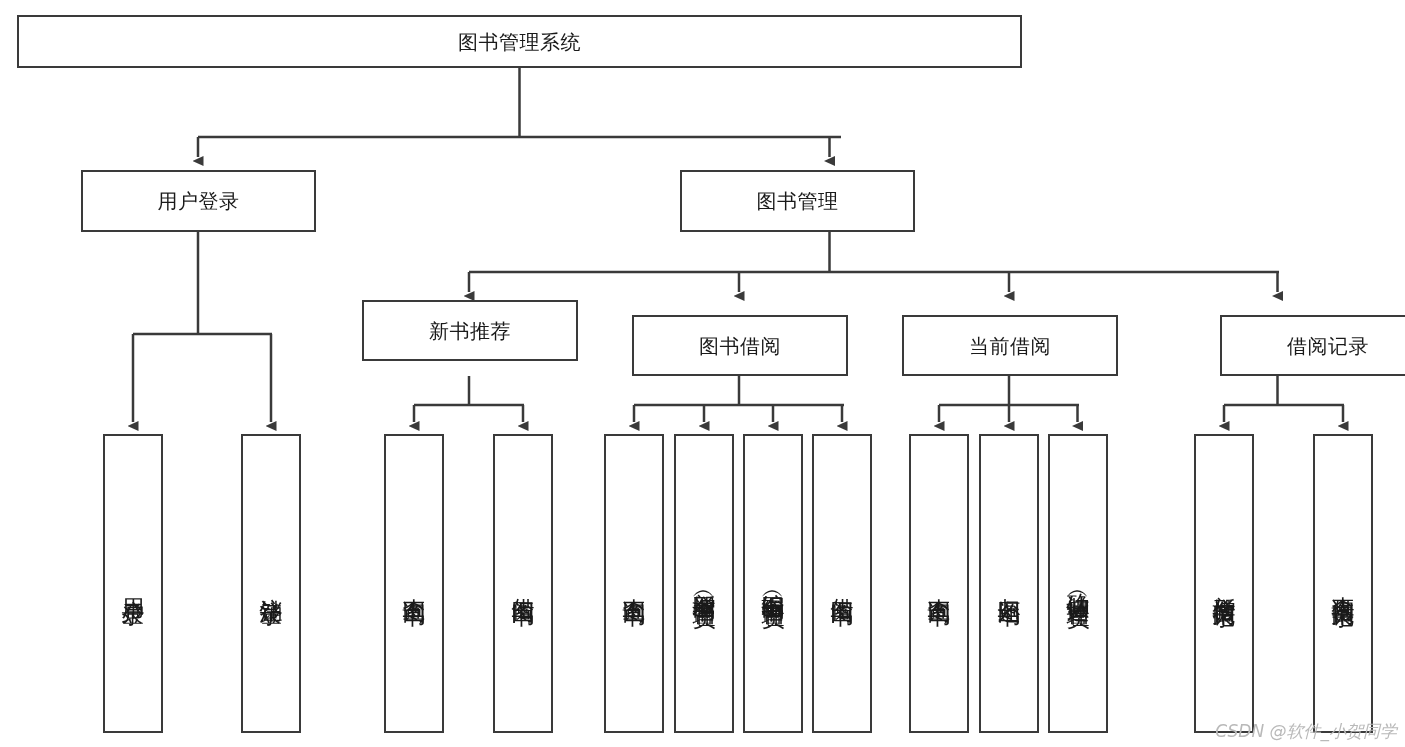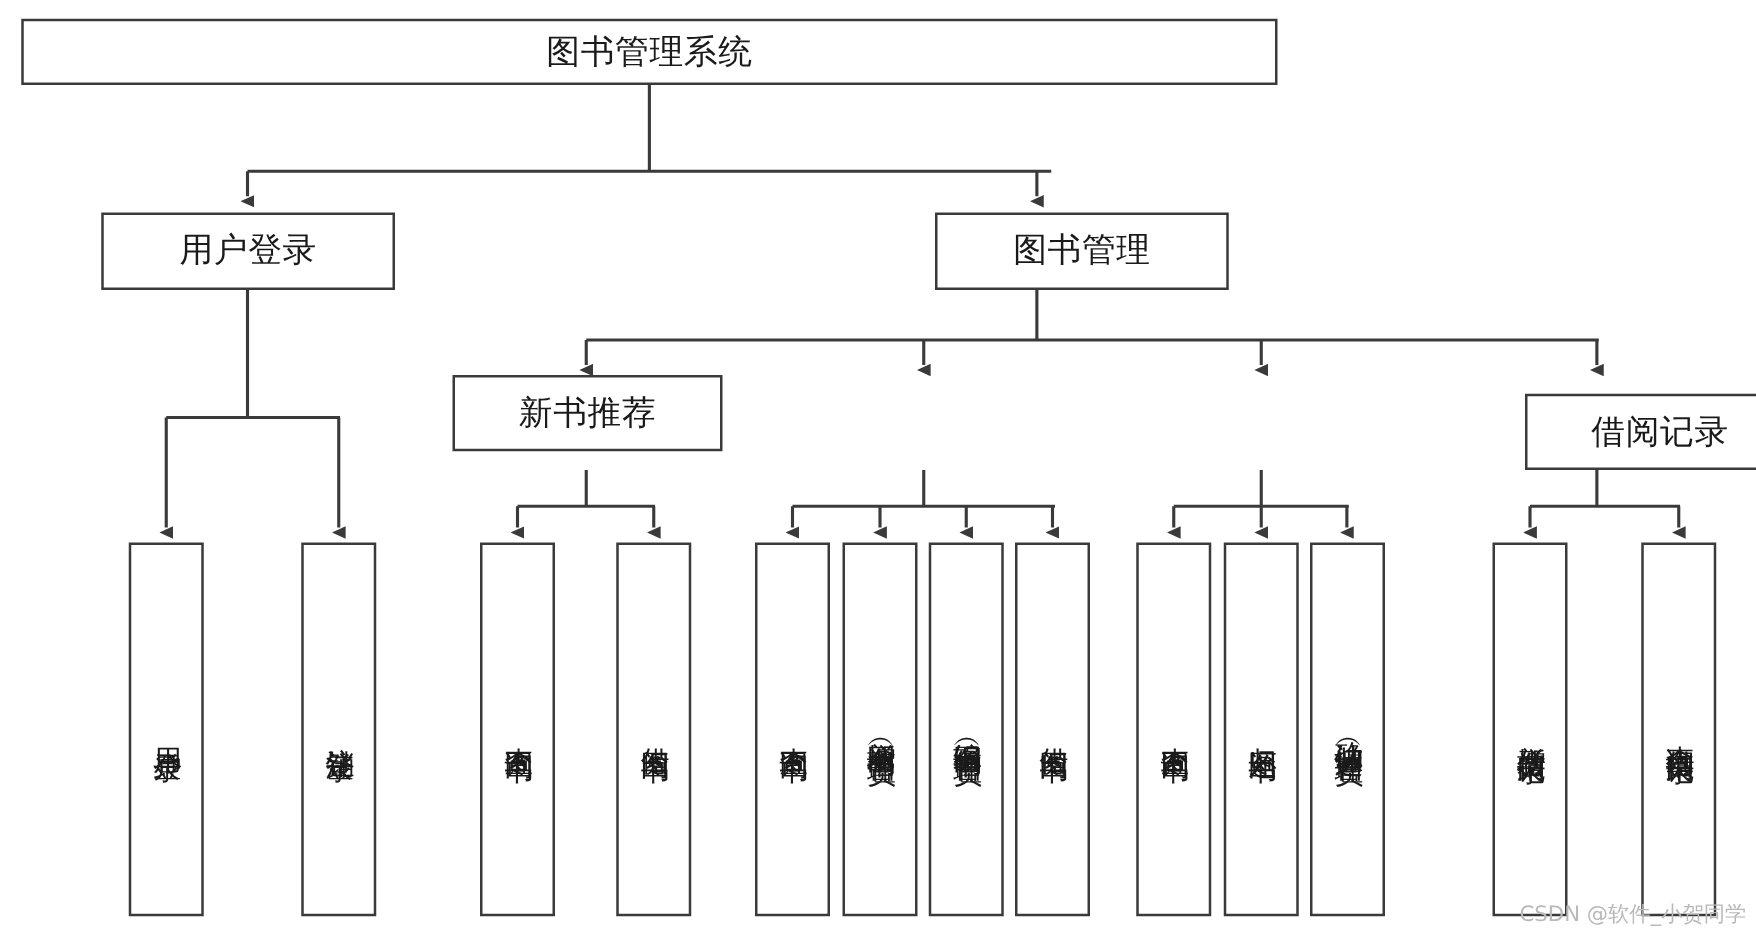--- a/index.html
+++ b/index.html
@@ -36,21 +36,21 @@
     color: #1a1a1a;
     z-index: 2;
   }
   .node-label {
     display: block;
     text-align: center;
     letter-spacing: 0.5px;
   }
   
   .node.h .node-label {
-    font-size: 27px;
+    font-size: 20px;
     line-height: 1.1;
     white-space: nowrap;
   }
   
   .node.v {
     align-items: flex-start;
     padding-top: 0;
   }
   .node.v .node-label {
     writing-mode: vertical-rl;
@@ -66,20 +66,21 @@
   }
   #watermark {
     position: absolute;
     right: 8px;
     bottom: 4px;
     font-size: 17px;
     color: #b9b9b9;
     white-space: nowrap;
     z-index: 5;
     font-family: "DejaVu Sans", "Liberation Sans", sans-serif;
+    font-style: italic;
   }
 </style>
 </head>
 <body>
 
 <div id="canvas">
 
   <svg class="wires" viewBox="0 0 1405 747" xmlns="http://www.w3.org/2000/svg">
     <defs>
       <marker id="arrow" markerWidth="10" markerHeight="11" refX="1" refY="5.5" orient="auto" markerUnits="userSpaceOnUse">
@@ -131,29 +132,35 @@
   </svg>
 
   <div class="node h" style="left:17px; top:15px; width:1005px; height:53px;">
     <span class="node-label">图书管理系统</span>
   </div>
 
   <div class="node h" style="left:81px; top:170px; width:235px; height:62px;">
     <span class="node-label">用户登录</span>
   </div>
 
-  <div class="node h" style="left:748px; top:170px; width:235px; height:62px;">
+  <div class="node h" style="left:680px; top:170px; width:235px; height:62px;">
     <span class="node-label">图书管理</span>
   </div>
 
   <div class="node h" style="left:362px; top:300px; width:216px; height:61px;">
     <span class="node-label">新书推荐</span>
   </div>
 
-
+  <div class="node h" style="left:632px; top:315px; width:216px; height:61px;">
+    <span class="node-label">图书借阅</span>
+  </div>
+
+  <div class="node h" style="left:902px; top:315px; width:216px; height:61px;">
+    <span class="node-label">当前借阅</span>
+  </div>
 
   <div class="node h" style="left:1172px; top:315px; width:216px; height:61px;margin-left:48px;">
     <span class="node-label">借阅记录</span>
   </div>
 
   <div class="node v" style="left:103px; top:434px; width:60px; height:299px;">
     <span class="node-label">用户登录</span>
   </div>
 
   <div class="node v" style="left:241px; top:434px; width:60px; height:299px;">

